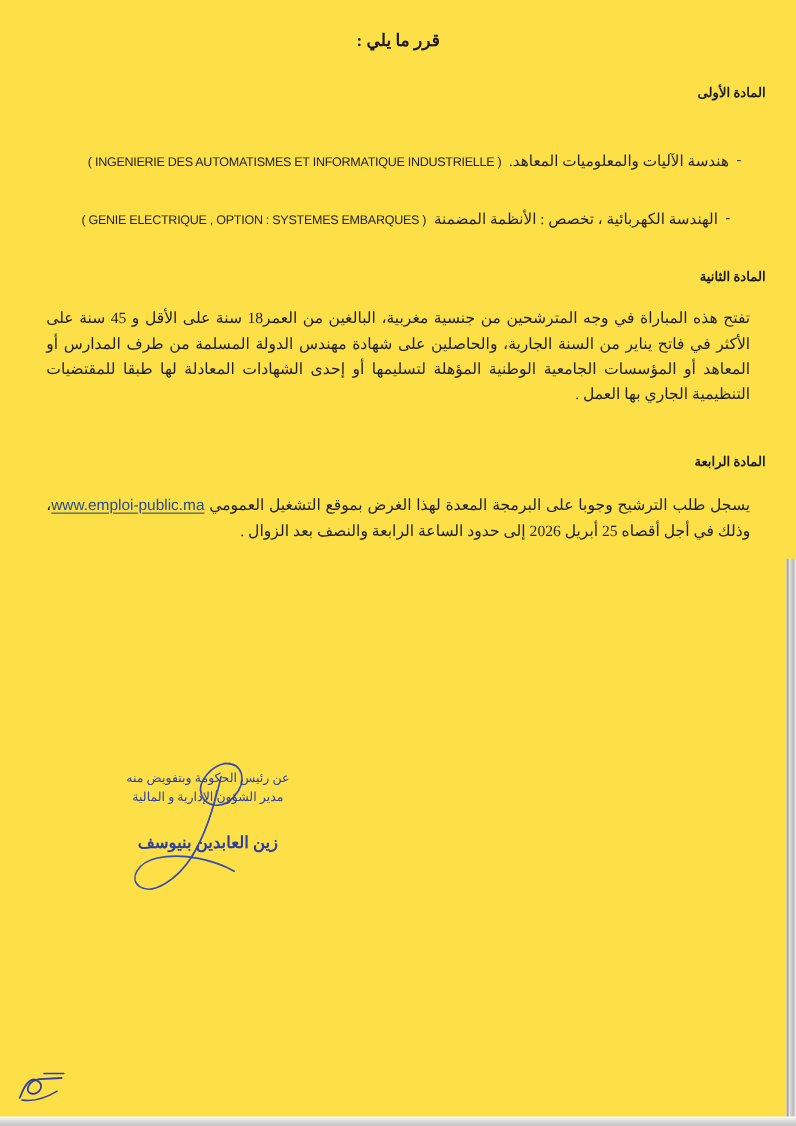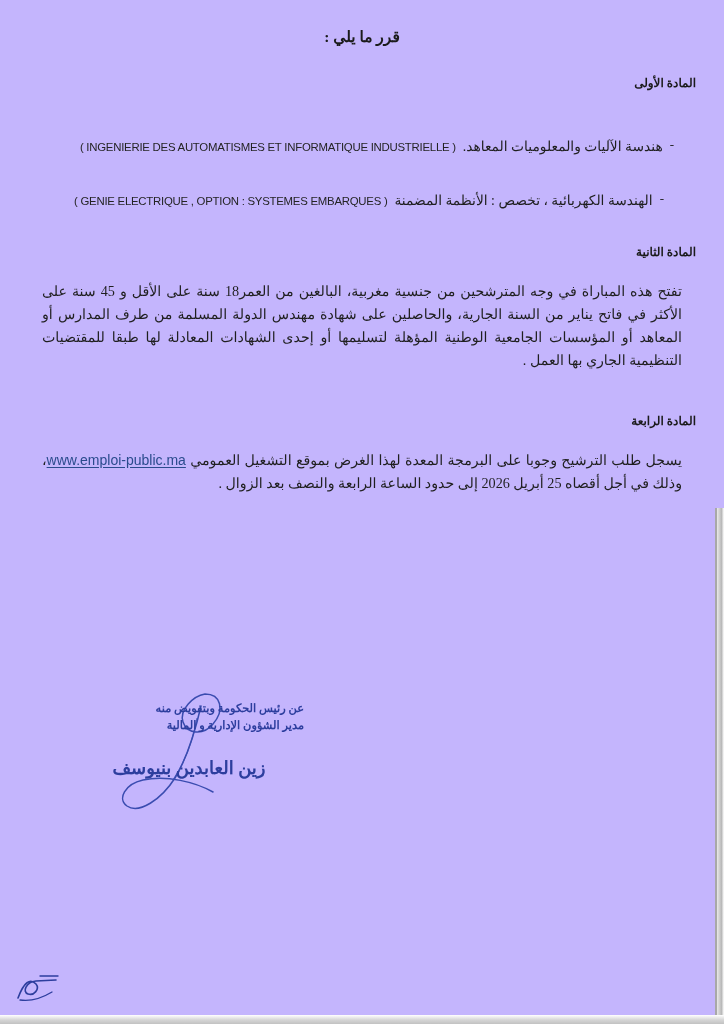--- a/index.html
+++ b/index.html
@@ -8,21 +8,21 @@
     background: #ffffff;
   }
   body {
     font-family: "Liberation Serif", "DejaVu Serif", serif;
   }
 
   .page {
     position: relative;
     width: 724px;
     height: 1024px;
-    background: #c4b5fd;
+    background: #fde047;
     overflow: hidden;
     margin: 0 auto;
   }
 
   
   .scan-edge-right {
     position: absolute;
     top: 508px;
     right: 0;
     width: 9px;
@@ -137,29 +137,28 @@
   .signature-block {
     position: absolute;
     top: 700px;
     right: 420px;
     width: 230px;
     text-align: center;
     color: #2d3e9e;
   }
   .sig-line {
     font-size: 11.4px;
-    font-weight: bold;
+    font-weight: normal;
     line-height: 1.45;
     white-space: nowrap;
     color: #2d3e9e;
-    text-align: right;
   }
   .sig-name {
     margin-top: 24px;
-    font-size: 18px;
+    font-size: 15px;
     font-weight: bold;
     color: #2d3e9e;
     white-space: nowrap;
   }
   .sig-scrawl {
     position: absolute;
     top: 688px;
     right: 425px;
     width: 190px;
     height: 130px;

